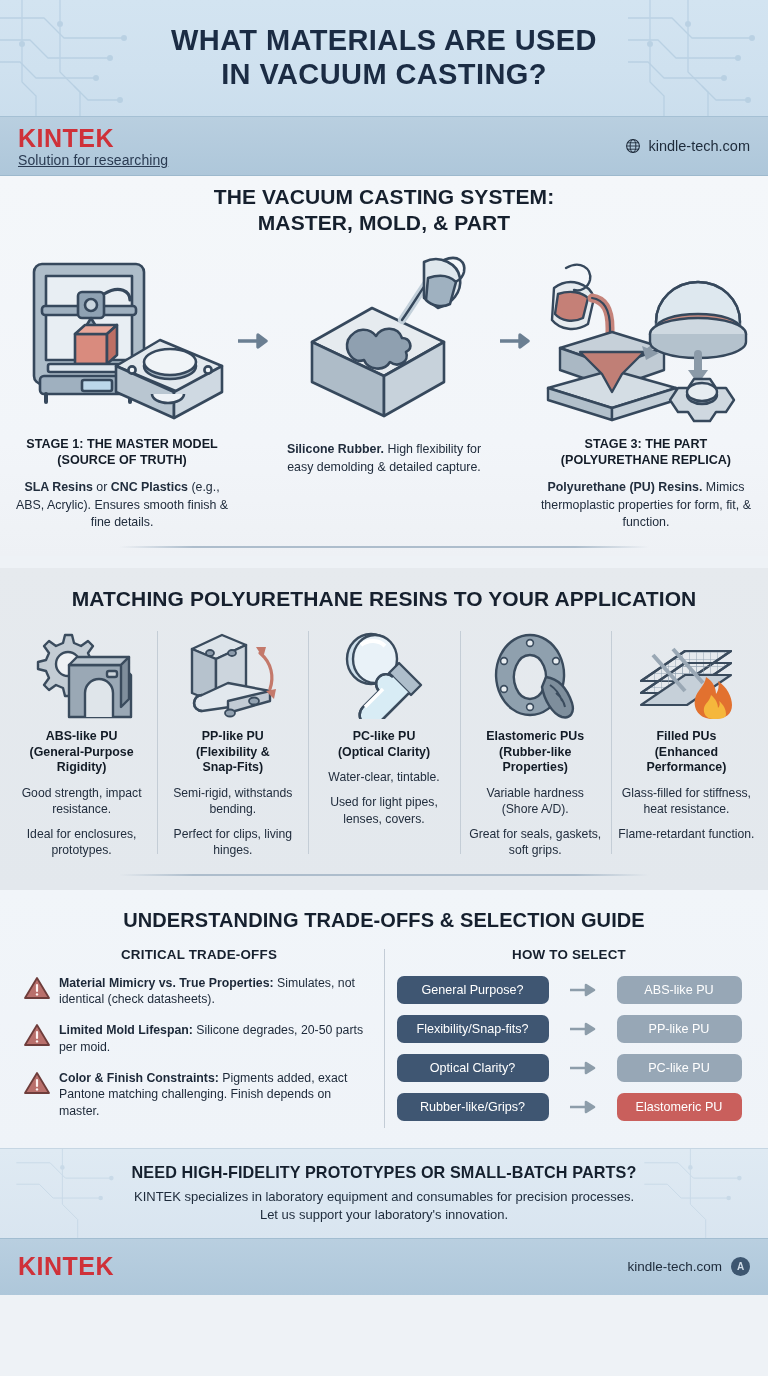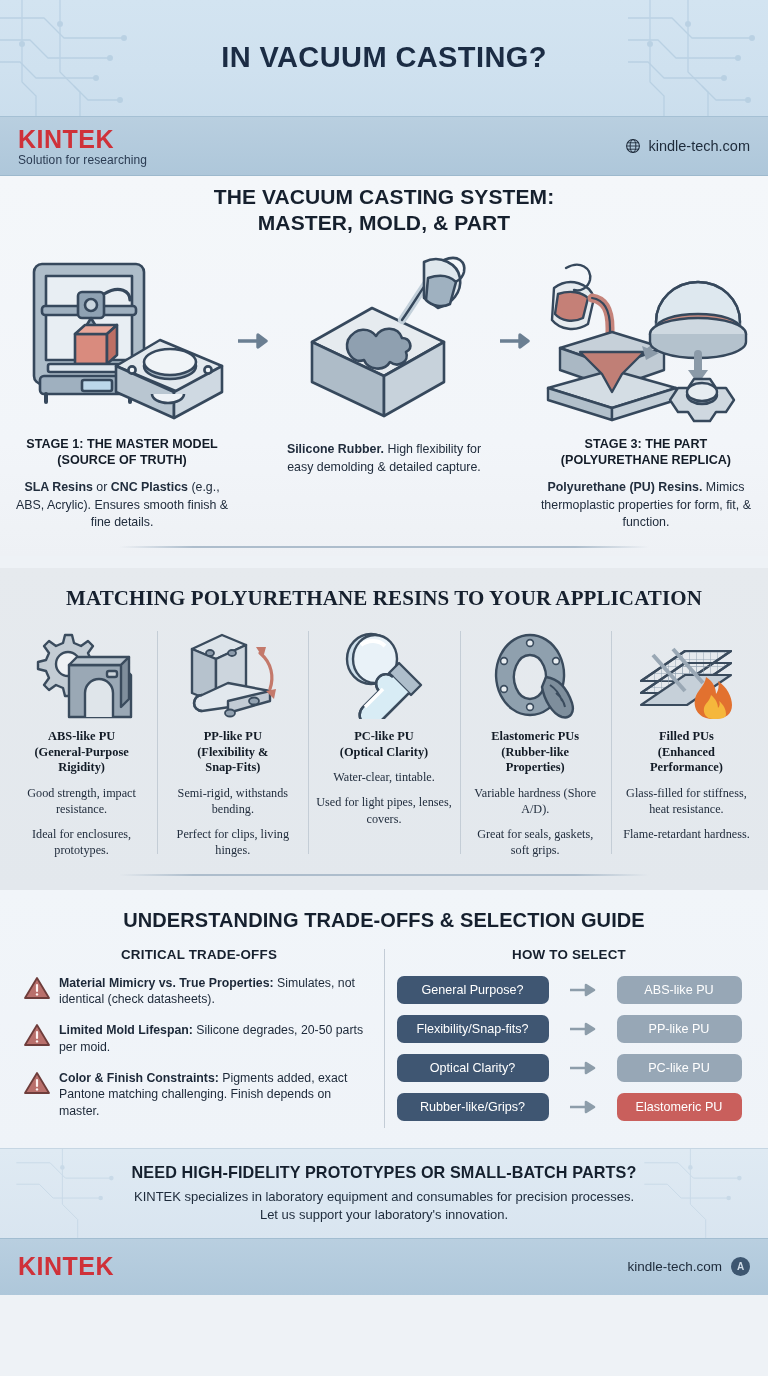--- a/index.html
+++ b/index.html
@@ -39,21 +39,21 @@
     border-bottom:1px solid #9db9cd;
     display:flex;align-items:center;justify-content:space-between;
     padding:0 18px;position:relative;
   }
   .kintek{line-height:1;}
   .kintek .mark{
     font-size:25px;font-weight:bold;letter-spacing:.5px;
     color:#cf3139;font-family:"Liberation Sans",sans-serif;
   }
   .kintek .tag{
-    font-size:12px;color:#2a3b52;margin-top:2px;letter-spacing:.1px;
+    font-size:14px;color:#2a3b52;margin-top:2px;letter-spacing:.1px;text-decoration:underline;
   }
   .site{display:flex;align-items:center;gap:7px;font-size:14.5px;color:#1d2a3a;}
   .globe{width:16px;height:16px;display:block;}
 
   
   .sec{position:relative;}
   .sec1{background:linear-gradient(180deg,#f4f7fa 0%,#f2f5f9 70%,#eef1f5 100%);padding:8px 0 8px;}
   .sec-title{
     text-align:center;font-weight:bold;color:#16202e;
     font-size:21px;line-height:1.22;letter-spacing:.1px;
@@ -79,21 +79,21 @@
     margin-top:10px;padding:0 6px;
   }
   .stage-body b{font-weight:bold;}
 
   .hr{
     width:530px;height:2px;margin:14px auto 0;
     background:linear-gradient(90deg,rgba(160,178,196,0) 0%,#adbdcc 14%,#adbdcc 86%,rgba(160,178,196,0) 100%);
   }
 
   
-  .sec2{background:linear-gradient(180deg,#e6eaee 0%,#e3e8ed 100%);padding:18px 0 14px;margin-top:12px;font-family:Liberation Serif, serif;}
+  .sec2{background:linear-gradient(180deg,#e6eaee 0%,#e3e8ed 100%);padding:18px 0 14px;margin-top:12px;}
   .sec2 .sec-title{font-size:21px;}
   .resins{display:flex;margin-top:16px;padding:0 6px;}
   .resin{
     flex:1;padding:0 7px;position:relative;
     display:flex;flex-direction:column;align-items:center;
   }
   .resin + .resin::before{
     content:"";position:absolute;left:0;top:4px;bottom:4px;width:1px;
     background:#c4cdd6;
   }
@@ -197,20 +197,21 @@
       <g fill="#a8c4da">
         <circle cx="124" cy="38" r="3"></circle>
           <circle cx="110" cy="58" r="3"></circle>
         <circle cx="96" cy="78" r="3"></circle>
           <circle cx="120" cy="100" r="3"></circle>
         <circle cx="60" cy="24" r="3"></circle>
           <circle cx="22" cy="44" r="3"></circle>
       </g>
     </svg>
     <h1 class="header-title">
+      <span>WHAT MATERIALS ARE USED</span>
       <span class="l2">IN VACUUM CASTING?</span>
     </h1>
   </div>
 
   <div class="brandbar">
     <div class="kintek">
       <div class="mark">KINTEK</div>
       <div class="tag">Solution for researching</div>
     </div>
     <div class="site">
@@ -480,21 +481,21 @@
             <path d="M80 88 c-14 0 -20 -10 -18 -20 c2 -9 10 -13 11 -22 c8 5 10 12 10 17 c3 -4 3 -9 2 -13 c9 6 14 16 14 24 c0 9 -6 14 -19 14 z" fill="#e2712f"></path>
             <path d="M80 88 c-7 0 -10 -6 -9 -11 c1 -5 6 -7 7 -13 c5 4 7 9 7 13 c2 -2 2 -5 1 -7 c5 4 7 9 7 13 c0 4 -3 5 -13 5 z" fill="#f5b73c"></path>
           </svg>
         </div>
         <div class="resin-name">
           <span>Filled PUs</span><br>
           <span>(Enhanced</span><br>
           <span>Performance)</span>
         </div>
         <div class="resin-p">Glass-filled for stiffness, heat resistance.</div>
-        <div class="resin-p">Flame-retardant hardness.</div>
+        <div class="resin-p">Flame-retardant function.</div>
       </div>
 
     </div>
     <div class="hr" style="margin-top:16px"></div>
   </div>
 
   <div class="sec sec3">
     <div class="sec-title">UNDERSTANDING TRADE-OFFS &amp; SELECTION GUIDE</div>
 
     <div class="cols">

